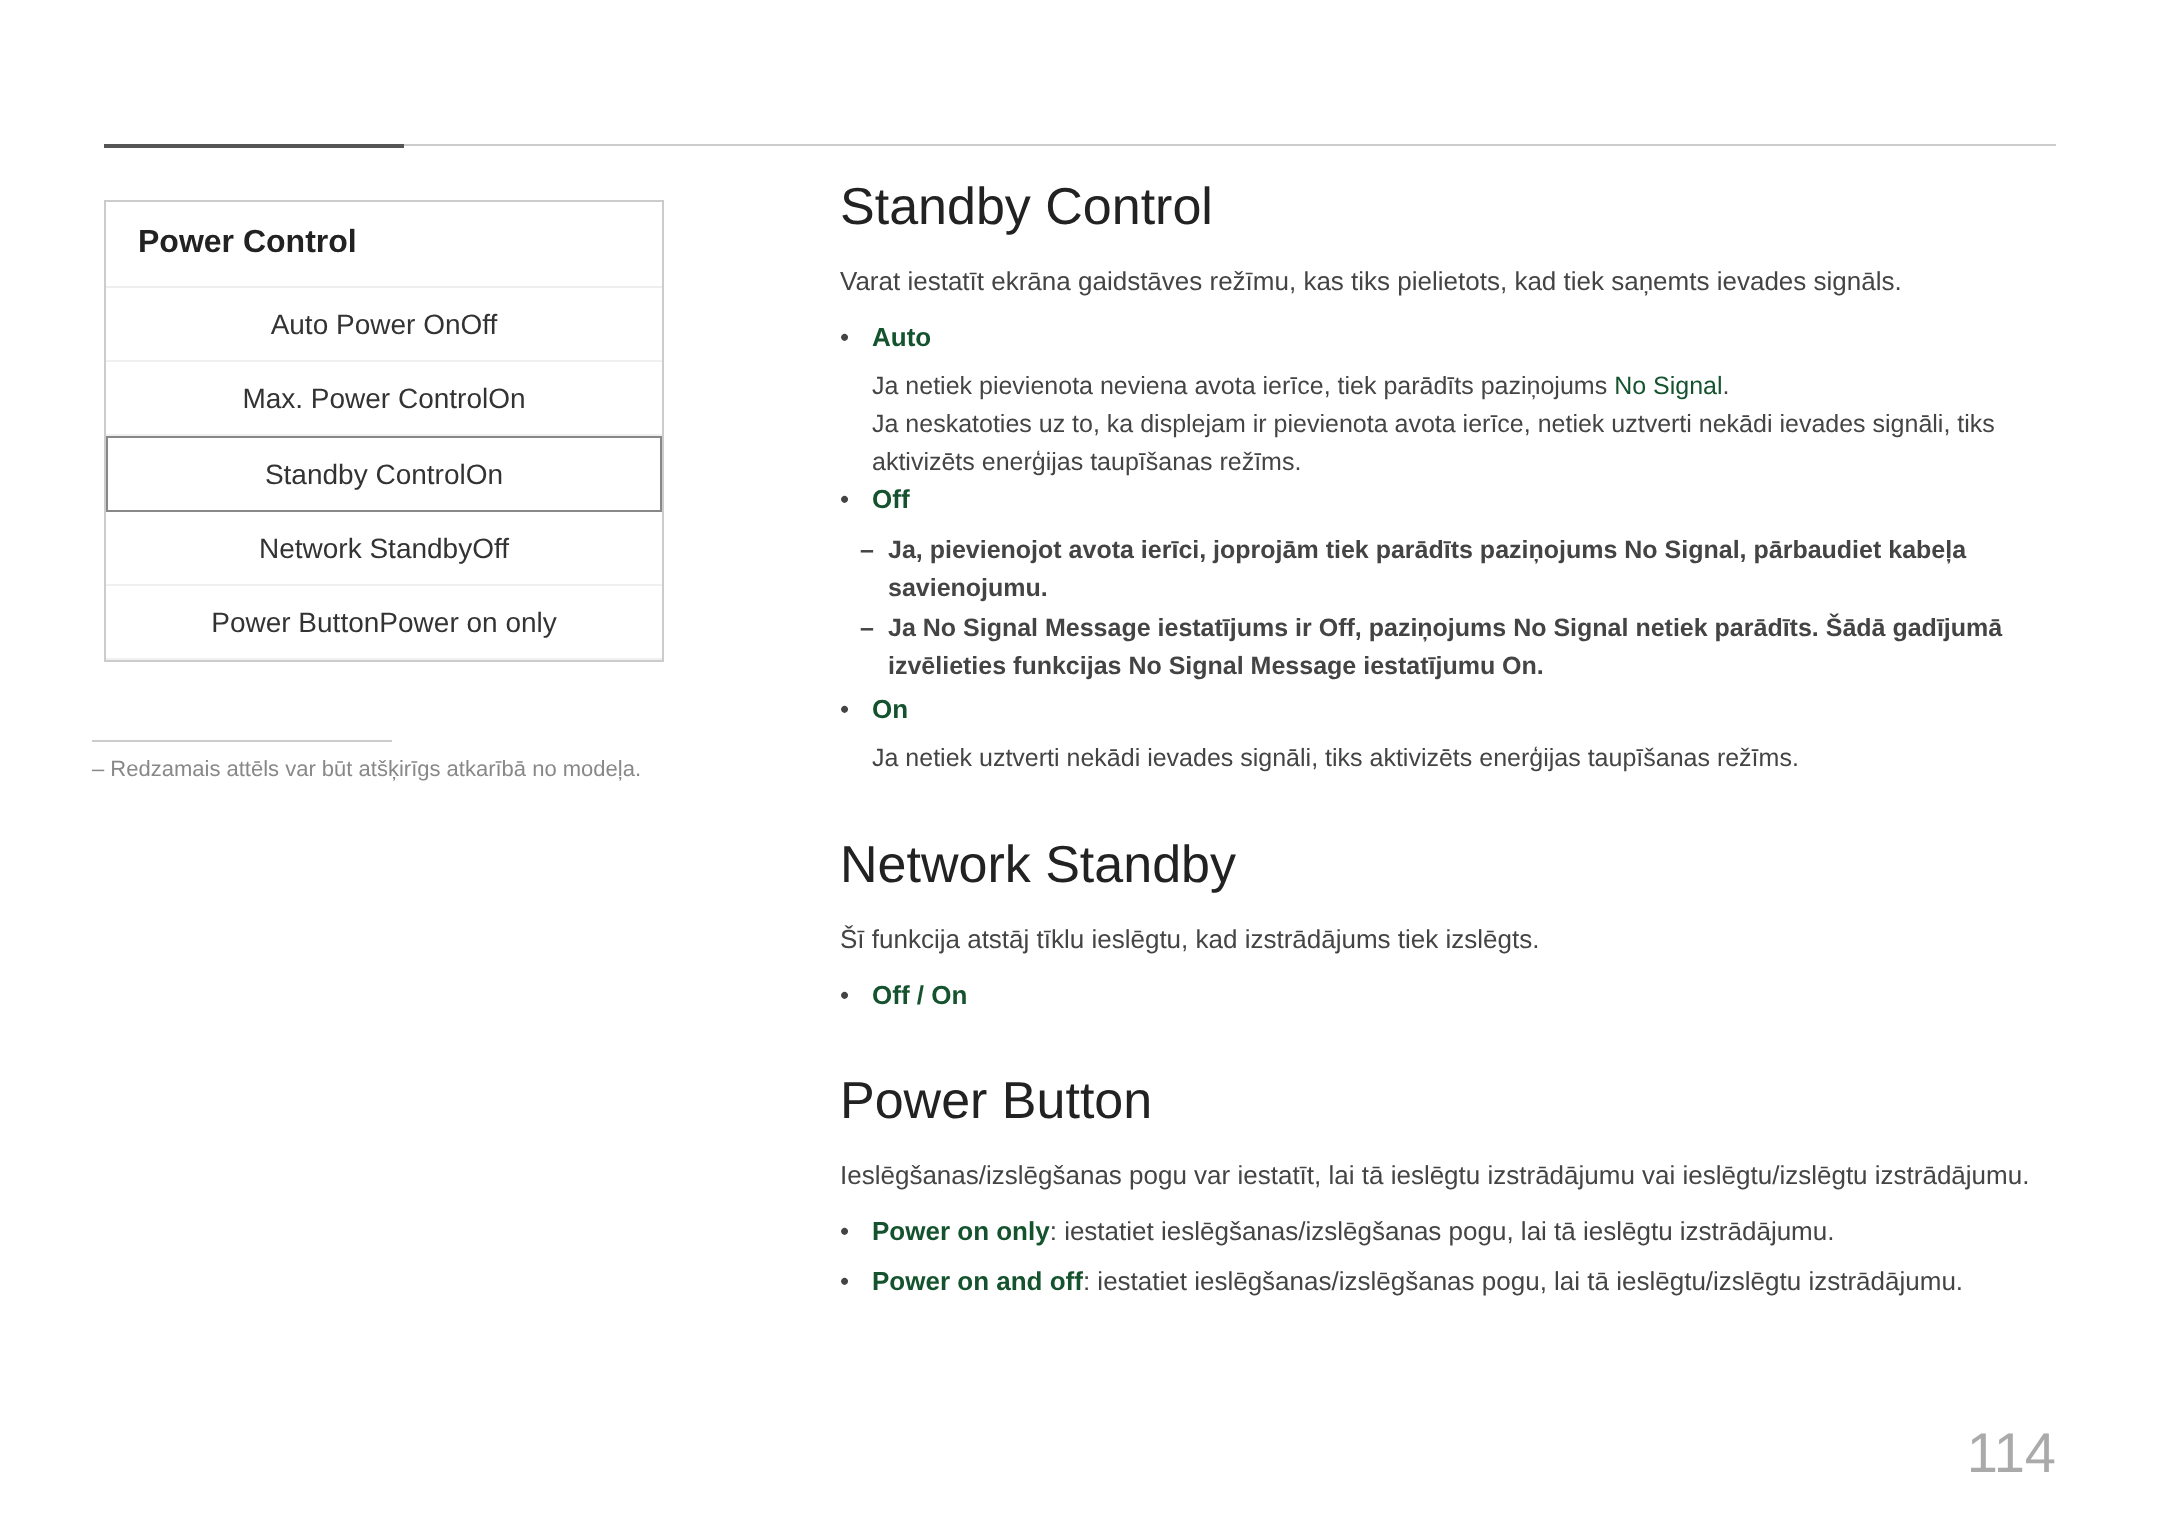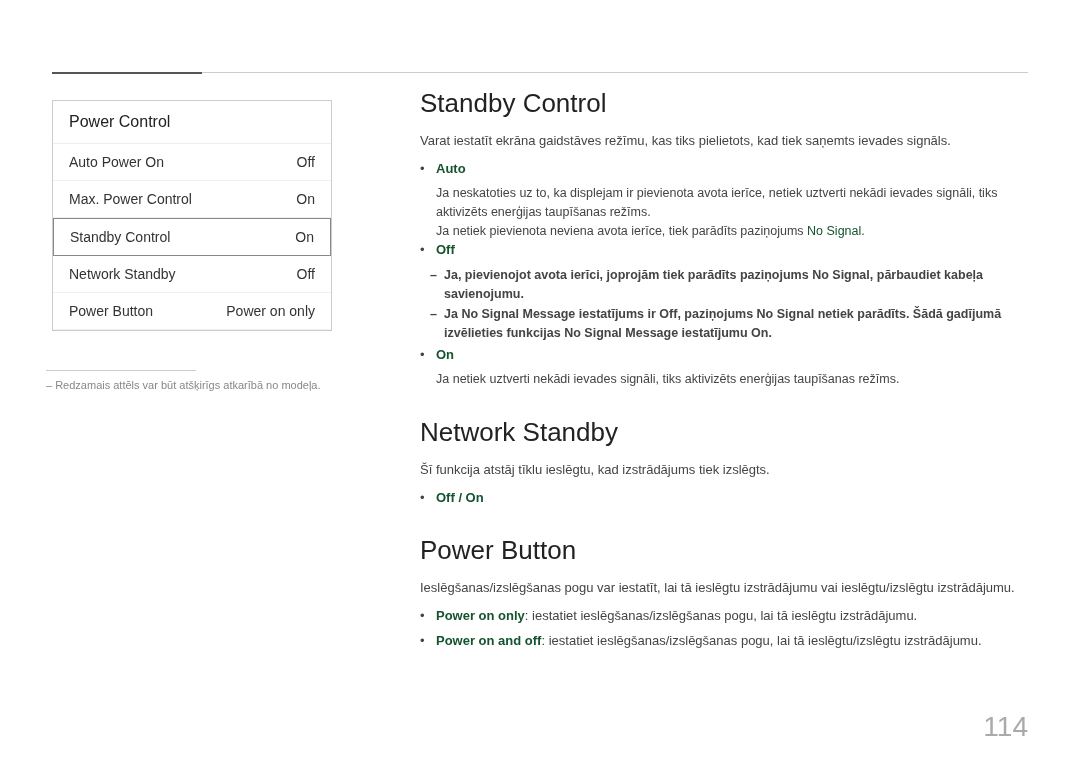--- a/index.html
+++ b/index.html
@@ -37,27 +37,27 @@
       position: absolute;
       top: 100px;
       left: 52px;
       width: 280px;
       border: 1px solid #ccc;
       background: #fff;
     }
     .sidebar-title {
       padding: 12px 16px;
       font-size: 16px;
-      font-weight: 400;
+      font-weight: 700;
       color: #222;
       border-bottom: 1px solid #eee;
     }
     .sidebar-item {
       display: flex;
-      justify-content: space-between;
+      justify-content: center;
       align-items: center;
       padding: 10px 16px;
       font-size: 14px;
       color: #333;
       border-bottom: 1px solid #f0f0f0;
     }
     .sidebar-item.active {
       border: 1px solid #888;
       background: #fff;
     }
@@ -206,22 +206,22 @@
   <div class="sidebar-note-text">– Redzamais attēls var būt atšķirīgs atkarībā no modeļa.</div>
 </div>
 
 <div class="main-content">
   <div id="sections-container">
       <div class="section-block">
         <div class="section-heading">Standby Control</div>
         <div class="section-desc">Varat iestatīt ekrāna gaidstāves režīmu, kas tiks pielietots, kad tiek saņemts ievades signāls.</div>
         <ul class="bullet-list">
           <li><span class="highlight-orange highlight-bold">Auto</span></li>
+          <div class="sub-text">Ja netiek pievienota neviena avota ierīce, tiek parādīts paziņojums <span class="highlight-orange">No Signal</span>.</div>
           <div class="sub-text">Ja neskatoties uz to, ka displejam ir pievienota avota ierīce, netiek uztverti nekādi ievades signāli, tiks aktivizēts enerģijas taupīšanas režīms.</div>
-          <div class="sub-text">Ja netiek pievienota neviena avota ierīce, tiek parādīts paziņojums <span class="highlight-orange">No Signal</span>.</div>
           <li><span class="highlight-orange highlight-bold">Off</span></li>
           <div class="dash-item">Ja, pievienojot avota ierīci, joprojām tiek parādīts paziņojums No Signal, pārbaudiet kabeļa savienojumu.</div>
           <div class="dash-item">Ja No Signal Message iestatījums ir Off, paziņojums No Signal netiek parādīts.
 Šādā gadījumā izvēlieties funkcijas No Signal Message iestatījumu On.</div>
           <li><span class="highlight-orange highlight-bold">On</span></li>
           <div class="sub-text">Ja netiek uztverti nekādi ievades signāli, tiks aktivizēts enerģijas taupīšanas režīms.</div>
         </ul>
       </div>
       <div class="section-block">
         <div class="section-heading">Network Standby</div>

